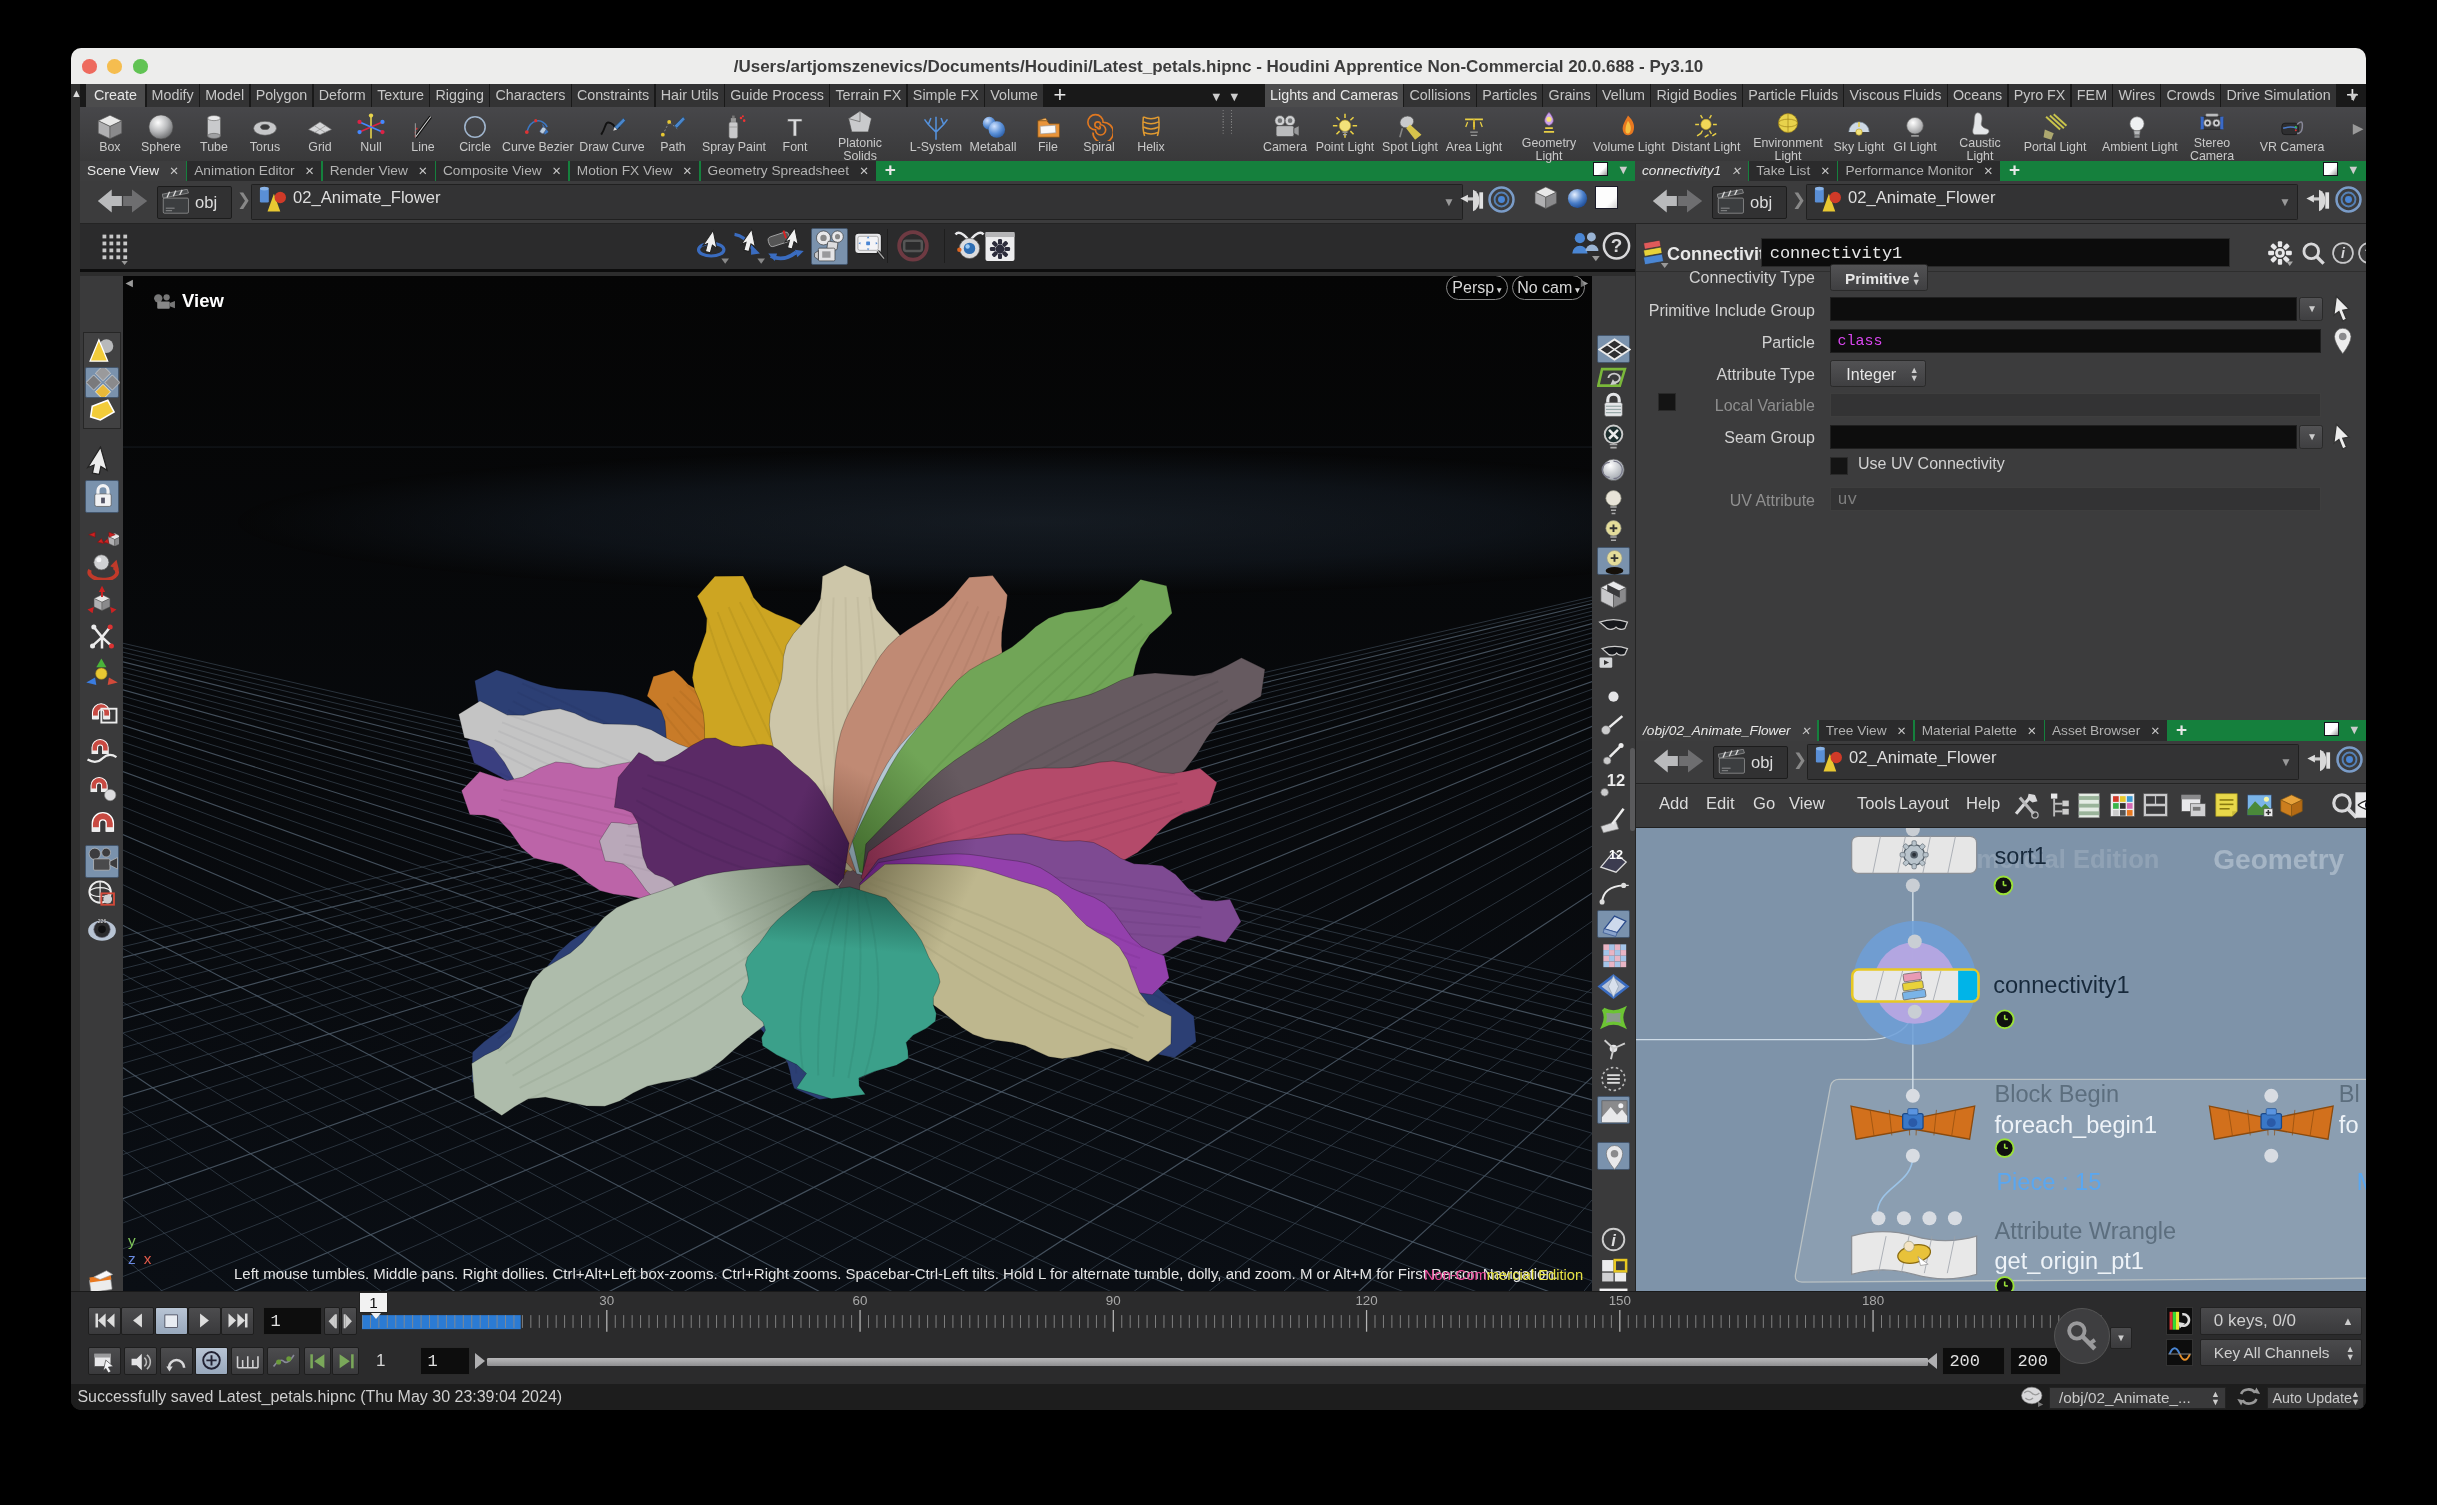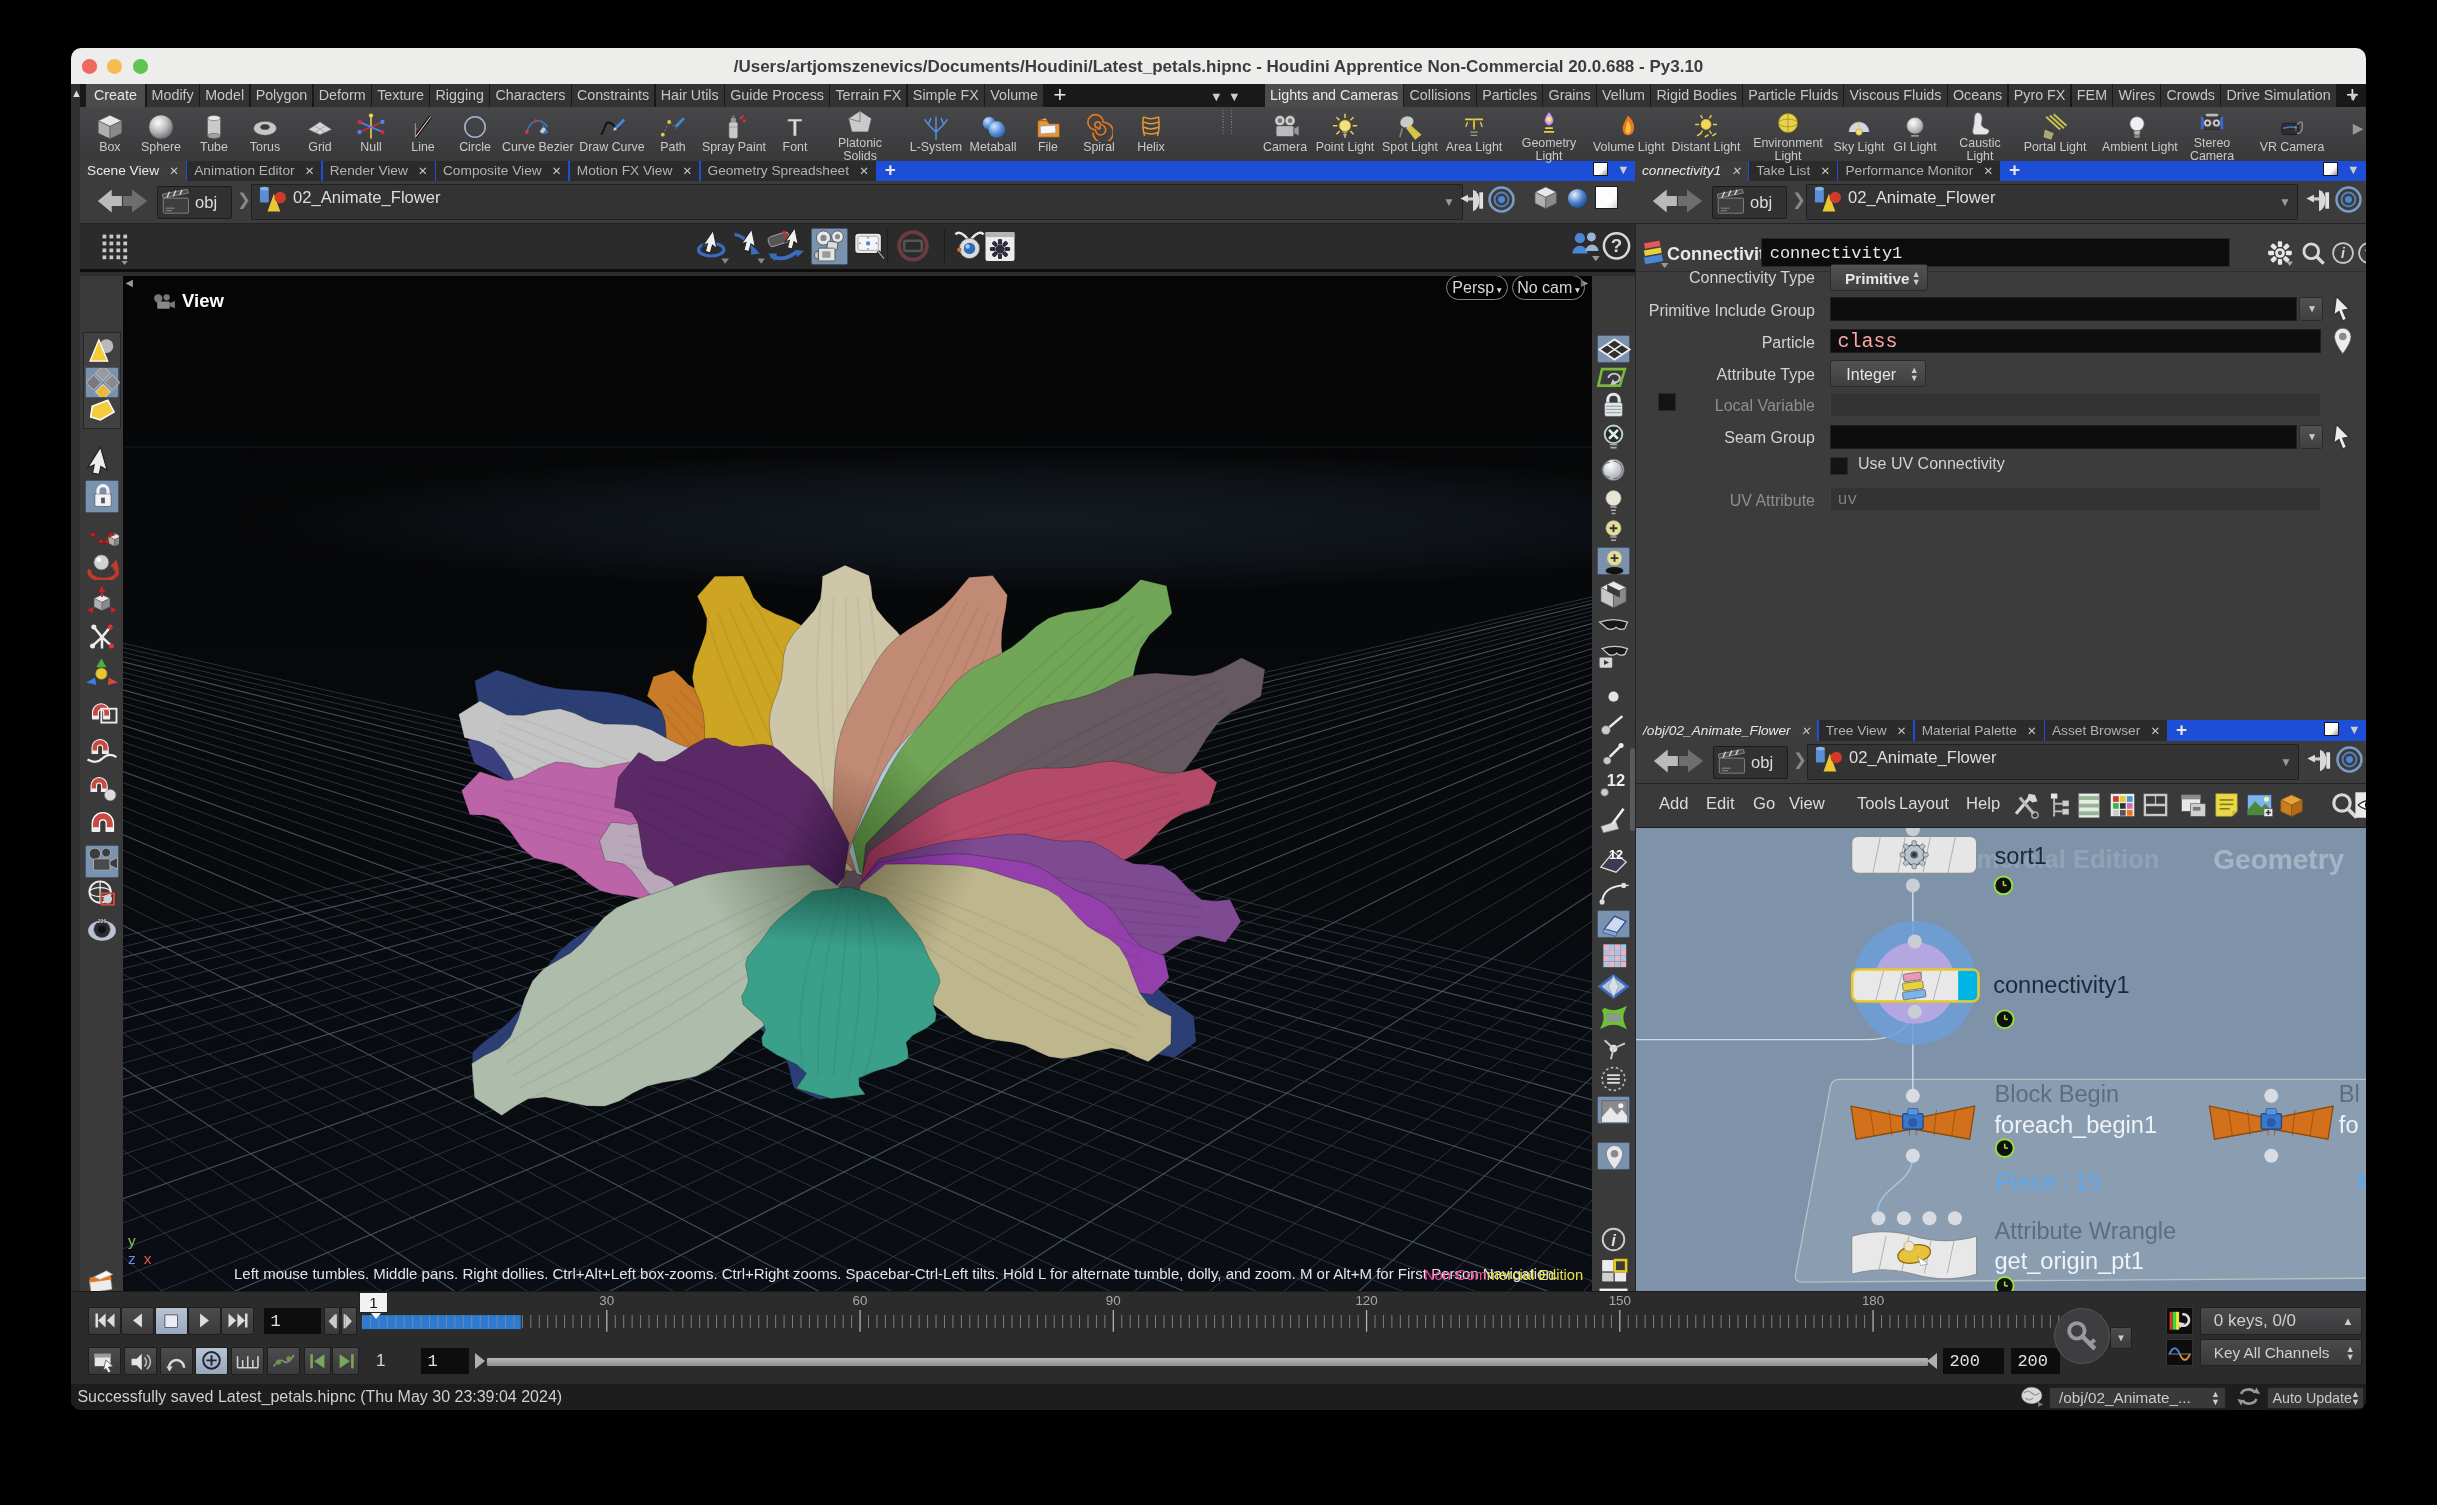--- a/index.html
+++ b/index.html
@@ -11,21 +11,21 @@
     font-size:17px;font-weight:bold;color:#3c3c3c;}
   #leftedge{position:absolute;left:0;top:36px;width:9px;height:1207px;background:#2f2f2f;color:#ddd;}
   #shelftabs{position:absolute;left:9px;top:36px;width:2286px;height:23px;background:#191919;white-space:nowrap;}
   .stab{display:inline-block;height:23px;line-height:23.6px;padding:0 16.6px;background:#333334;color:#c6c6c6;
     font-size:14.3px;margin-right:1.3px;}
   .stab.sel{background:#4c4c4d;color:#e8e8e8;}
   .stabplus{display:inline-block;color:#e8e8e8;font-size:22px;vertical-align:top;line-height:22px;padding:0 9px;}
   #shelficons{position:absolute;left:9px;top:59px;width:2286px;height:54px;background:linear-gradient(#47474a,#39393a);z-index:3;}
   .shicon{position:absolute;top:1.3px;width:70px;height:52px;text-align:center;color:#c9c9c9;font-size:12.4px;line-height:12.4px;white-space:nowrap;}
   .shicon svg{display:block;margin:0.6px auto 0.6px auto;}
-  .panetabs{position:absolute;height:21px;background:#1d4ed8;white-space:nowrap;overflow:hidden;text-decoration:underline;}
+  .panetabs{position:absolute;height:21px;background:#15803d;white-space:nowrap;overflow:hidden;text-decoration:underline;}
   .ptab{display:inline-block;height:21px;line-height:22px;padding:0 7px;background:#2b2b2c;color:#b2b2b2;font-size:13.7px;margin-right:1.3px;}
   .ptab.sel{background:#3d3d3e;color:#e8e8e8;}
   .ptab .x{color:#c8c8c8;font-size:11.5px;margin-left:10.2px;}
   .ptplus{display:inline-block;color:#e8e8e8;font-size:19px;font-weight:bold;vertical-align:top;line-height:20.4px;padding:0 7.7px;}
   .pticons{position:absolute;top:1.9px;color:#ccc;}
   .pathbar{position:absolute;height:43px;background:#3c3c3d;border-bottom:1.3px solid #242424;}
   .pbchip{position:absolute;top:4.5px;height:33px;background:#313132;border:0.6px solid #1c1c1c;border-radius:1.9px;}
   .pbtext{position:absolute;top:0;height:33px;line-height:33px;font-size:16.6px;color:#dedede;}
   #vptoolbar{position:absolute;left:9px;top:176px;width:1556px;height:48px;background:#2b2b2c;border-bottom:3.2px solid #0d0d0d;}
   #lefttools{position:absolute;left:9px;top:228px;width:43px;height:1016px;background:#3a3a3b;}
@@ -1369,21 +1369,21 @@
       <div class="prow-label" style="top:205px;">Seam Group</div>
       <div class="prow-label" style="top:268px;color:#8f8f8f;">UV Attribute</div>
       <div class="pdrop" style="top:40px;width:98px;height:27px;font-size:16px;font-weight:bold;"><span style="margin-left:14px;line-height:27px;font-size:15.3px;">Primitive</span><span class="updn" style="position:absolute;right:6.4px;top:4.5px;">▲<br>▼</span></div>
       <div class="pfield" style="top:73px;width:467px;height:24px;"></div>
       <div class="pdrop" style="top:73px;left:663px;width:24px;height:24px;">
         <span style="position:absolute;left:7px;top:4.5px;font-size:10.2px;color:#ccc;">▼</span>
       </div>
       <div style="position:absolute;left:694px;top:71px;"><svg width="28" height="28" viewBox="0 0 44 44">
           <polygon points="10,2 30,22 20,24 26,38 20,41 14,26 6,32" fill="#ececec" stroke="#333" stroke-width="2"></polygon>
         </svg></div>
-      <div class="pfield" style="top:105px;width:491px;height:24px;"><span class="mono" style="color:#fca5a5;font-size:20px;line-height:24px;margin-left:6.4px;margin-top:43px;">class</span></div>
+      <div class="pfield" style="top:105px;width:491px;height:24px;"><span class="mono" style="color:#d946ef;font-size:15px;line-height:24px;margin-left:6.4px;margin-top:43px;">class</span></div>
       <div style="position:absolute;left:694px;top:103px;"><svg width="25.5" height="28" viewBox="0 0 40 44">
           <path d="M20,2 a13,13 0 0 1 13,13 q0,10 -13,27 q-13,-17 -13,-27 a13,13 0 0 1 13,-13" fill="#ececec" stroke="#555"></path>
           <circle cx="20" cy="15" r="6" fill="#8a8a8c"></circle>
         </svg></div>
       <div class="pdrop" style="top:136px;width:96px;height:27px;font-size:16px;"><span style="margin-left:15.3px;line-height:27px;">Integer</span><span class="updn" style="position:absolute;right:6.4px;top:4.5px;">▲<br>▼</span></div>
       <div style="position:absolute;left:22px;top:169px;width:18px;height:18px;background:#141414;border:0.6px solid #2a2a2a;"></div>
       <div class="pfield" style="top:169px;width:491px;height:24px;background:#333334;border:0.6px solid #3e3e3e;"></div>
       <div class="pfield" style="top:201px;width:467px;height:24px;"></div>
       <div class="pdrop" style="top:201px;left:663px;width:24px;height:24px;">
         <span style="position:absolute;left:7px;top:4.5px;font-size:10.2px;color:#ccc;">▼</span>

